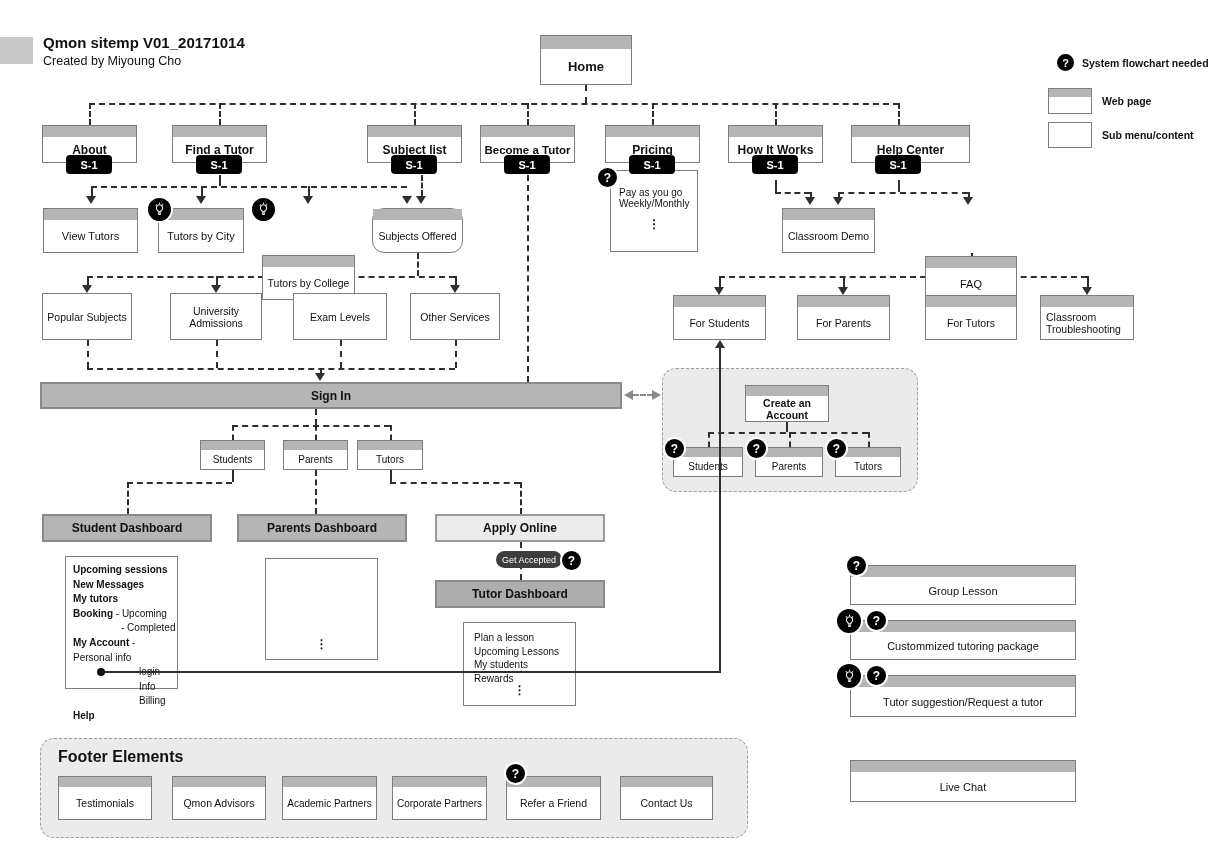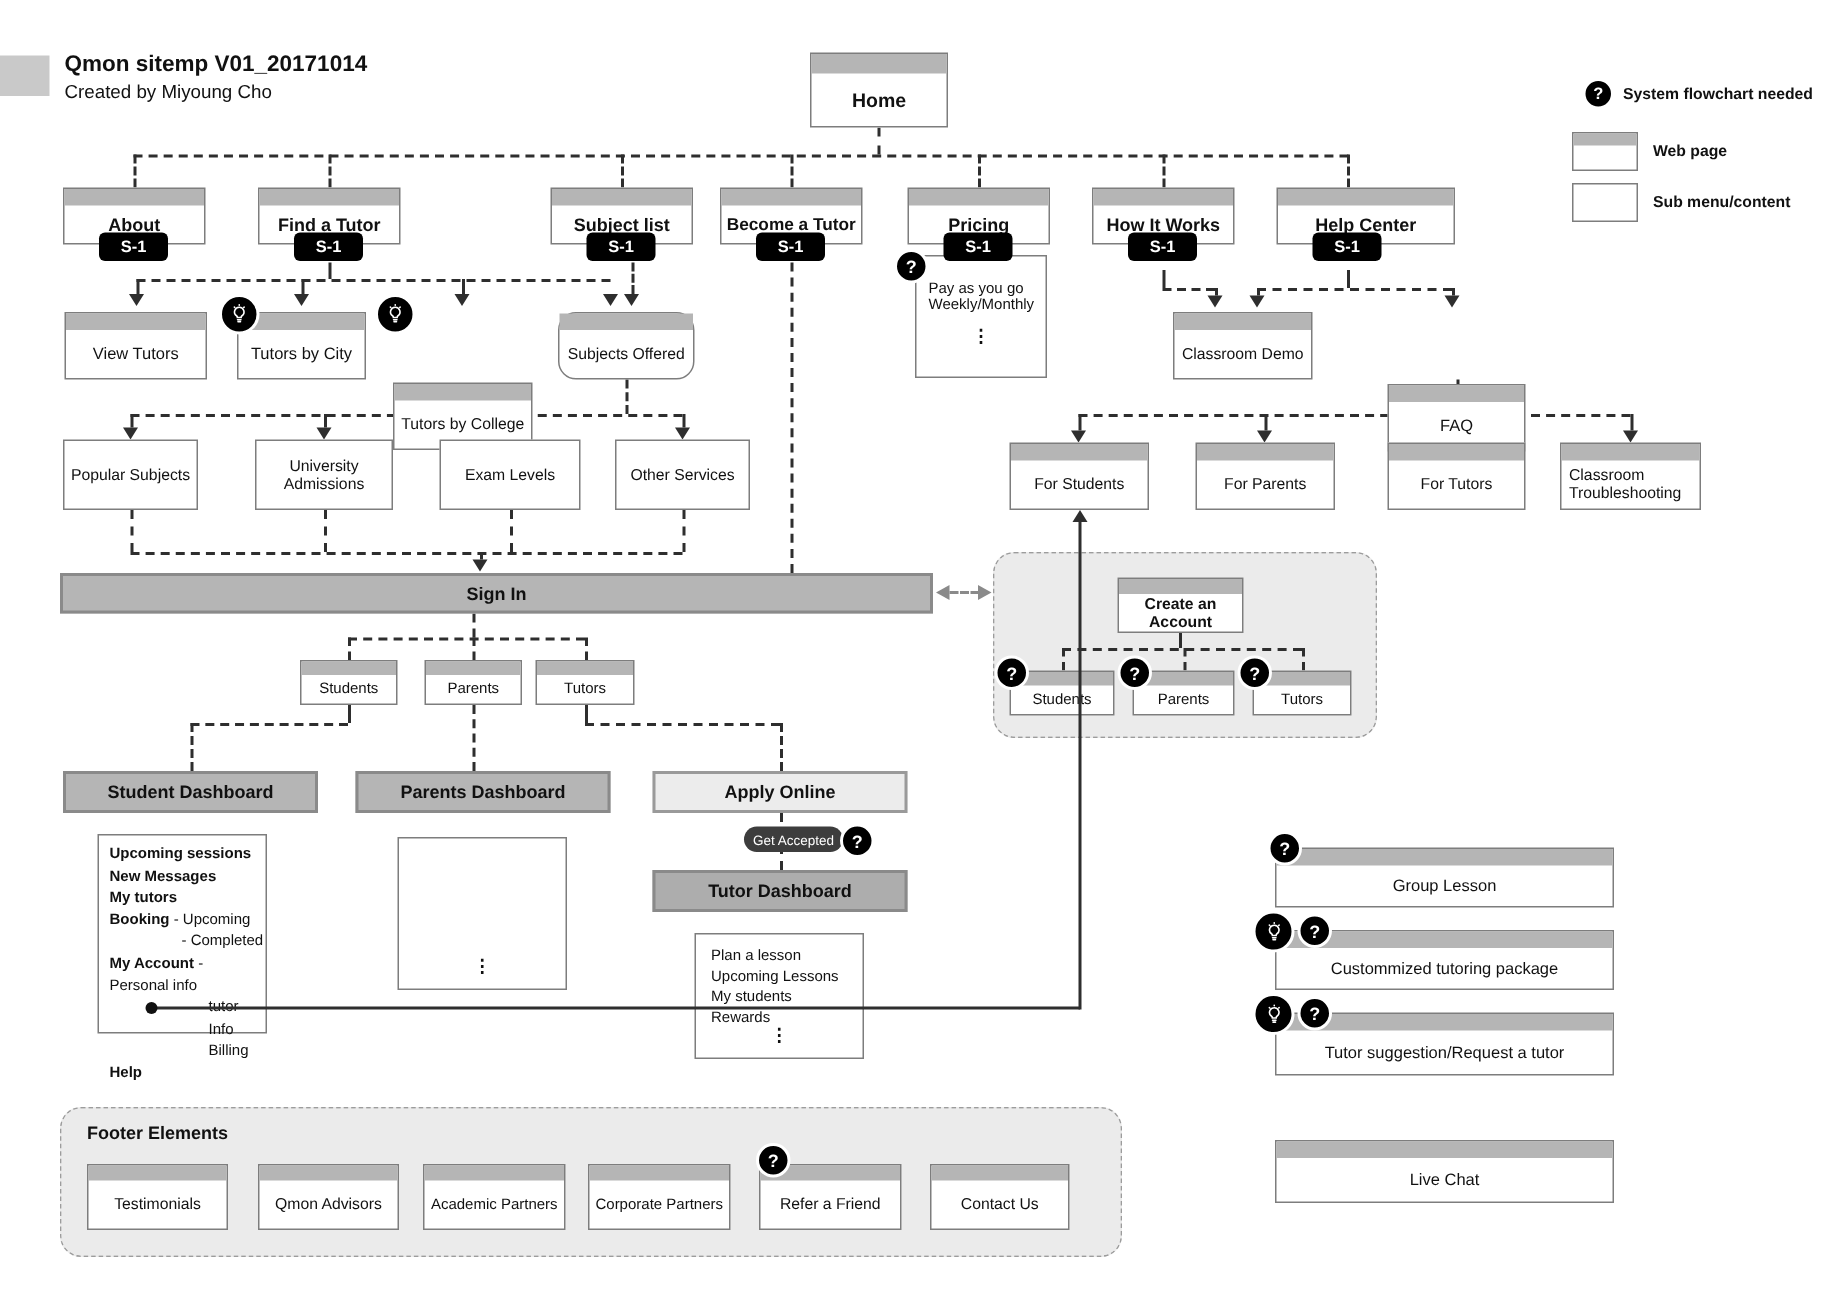--- a/index.html
+++ b/index.html
@@ -327,21 +327,21 @@
     </div>
 
   <div class="cb" style="left:65px;top:556px;width:113px;height:133px;align-items:flex-start;justify-content:flex-start;">
     <div class="menu">
       <div><b>Upcoming sessions</b></div>
       <div><b>New Messages</b></div>
       <div><b>My tutors</b></div>
       <div><b>Booking</b><span> - Upcoming</span></div>
       <div class="ind1"><span>- Completed</span></div>
       <div><b>My Account</b><span> - Personal info</span></div>
-      <div class="ind2"><span>tutor Info</span></div>
+      <div class="ind2"><span>login Info</span></div>
       <div class="ind2"><span>Billing</span></div>
       <div><b>Help</b></div>
     </div>
   </div>
 
   <div class="cb" style="left:265px;top:558px;width:113px;height:102px;align-items:flex-end;padding-bottom:10px;">
     <span class="ell">⋮</span>
   </div>
 
   <div class="cb" style="left:463px;top:622px;width:113px;height:84px;align-items:flex-start;justify-content:flex-start;flex-direction:column;">
@@ -402,21 +402,21 @@
     </div>
   <div class="qicon" style="left:865px;top:664px;width:19px;height:19px;font-size:12px;">
       <span>?</span>
     </div>
 
   <div class="wp" style="left:850px;top:760px;width:226px;height:42px;">
     <span class="r11">Live Chat</span>
     </div>
 
   <div class="region" style="left:40px;top:738px;width:708px;height:100px;"></div>
-  <div class="abs" style="left:58px;top:748px;font-weight:bold;font-size:12px;z-index:2;">Footer Elements</div>
+  <div class="abs" style="left:58px;top:748px;font-weight:bold;font-size:16px;z-index:2;">Footer Elements</div>
   <div class="wp" style="left:58px;top:776px;width:94px;height:44px;--strip:10px;">
     <span class="r10">Testimonials</span>
     </div>
   <div class="wp" style="left:172px;top:776px;width:94px;height:44px;--strip:10px;">
     <span class="r10">Qmon Advisors</span>
     </div>
   <div class="wp" style="left:282px;top:776px;width:95px;height:44px;--strip:10px;">
     <span class="r10" style="font-size:10px;">Academic Partners</span>
     </div>
   <div class="wp" style="left:392px;top:776px;width:95px;height:44px;--strip:10px;">

